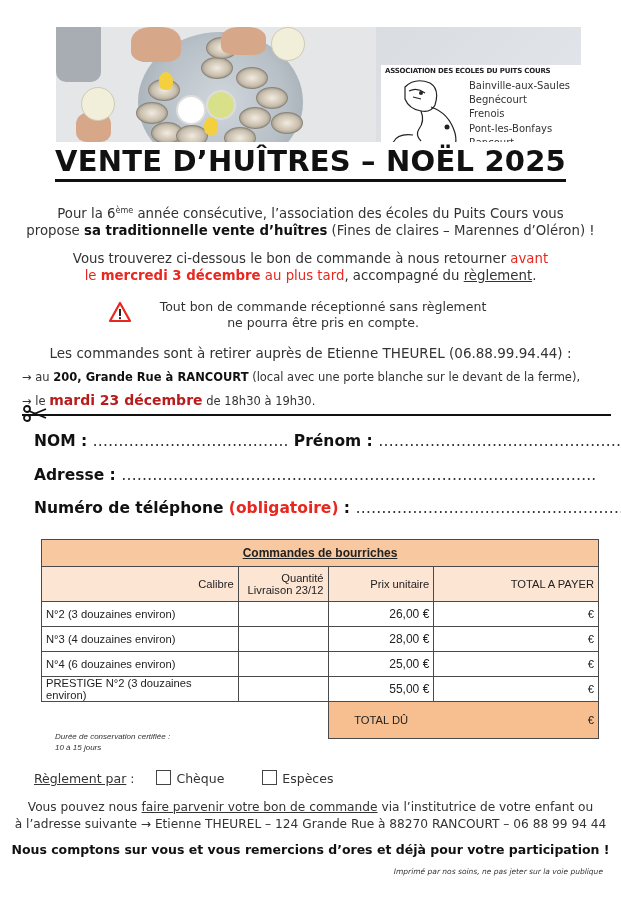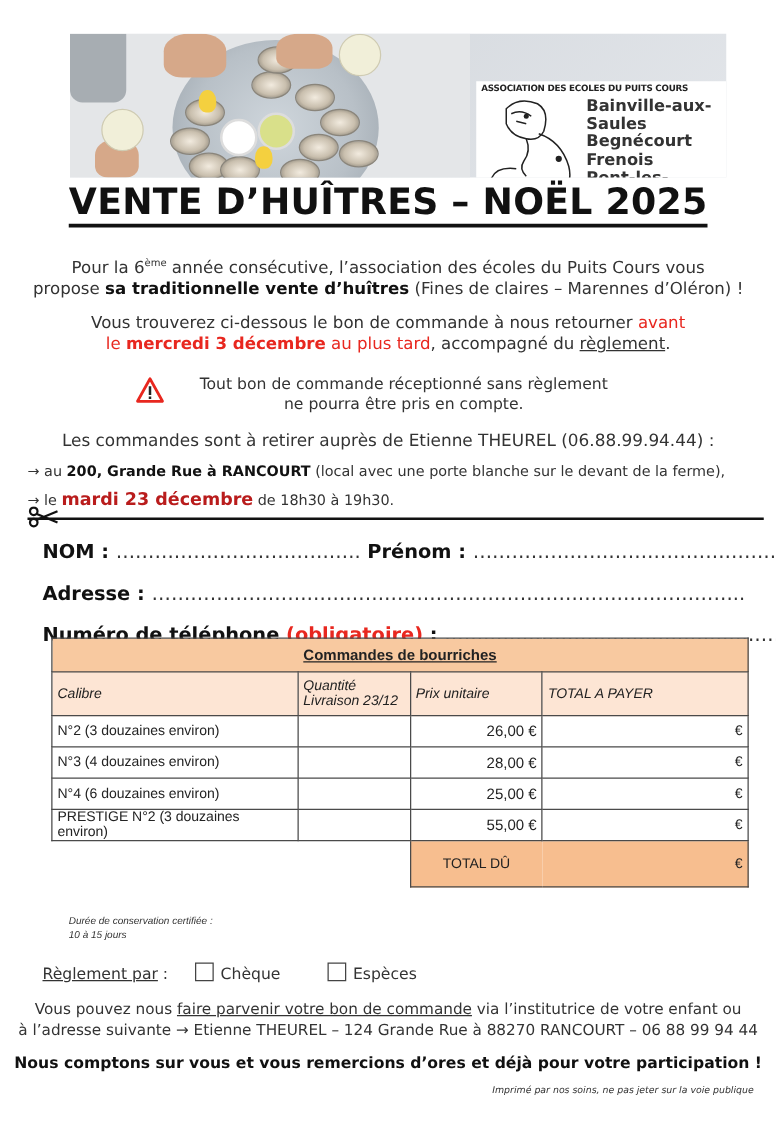--- a/index.html
+++ b/index.html
@@ -18,21 +18,21 @@
             border: 1px solid #8a857b; }
   .bowl { position: absolute; width: 26px; height: 26px; border-radius: 50%; background: #fff;
           border: 2px solid #ddd; }
   .lemon { position: absolute; width: 14px; height: 18px; border-radius: 50% 50% 40% 40%; background: #f4d03f; }
   .hand { position: absolute; background: #d6a889; border-radius: 40% 40% 30% 30%; }
   .bucket { position: absolute; left: 0; top: 0; width: 45px; height: 55px; background: #a7adb2; border-radius: 0 0 10px 10px; }
   .glass { position: absolute; width: 32px; height: 32px; border-radius: 50%; background: #f1efd9; border: 1px solid #cfcbb2; }
   .assoc-box { position: absolute; left: 325px; top: 14px; width: 200px; height: 101px; background: #fff; margin-top: 24px; }
   .assoc-title { position: absolute; left: 4px; top: 2px; font-size: 7px; font-weight: bold; color: #222; letter-spacing: -0.2px; white-space: nowrap; }
   .child { position: absolute; left: 4px; top: 12px; width: 80px; height: 88px; }
-  .villages { position: absolute; left: 88px; top: 14px; font-size: 13px; font-weight: bold; color: #333; line-height: 14.2px; }
+  .villages { position: absolute; left: 88px; top: 14px; font-size: 10px; font-weight: normal; color: #333; line-height: 14.2px; }
 
   
   .title { left: 0; width: 621px; top: 144px; text-align: center; font-size: 29px; font-weight: bold;
            color: #111; letter-spacing: 0.2px; }
   .title span { border-bottom: 3px solid #111; padding-bottom: 1px; }
 
   .para { left: 0; width: 621px; text-align: center; font-size: 13.3px; color: #333; line-height: 17px; }
   .red { color: #e8271f; }
   .redb { color: #e8271f; font-weight: bold; }
   .b { font-weight: bold; color: #111; }
@@ -47,26 +47,26 @@
   .arrow-line { left: 22px; font-size: 11.5px; color: #333; white-space: nowrap; }
   .arrow-line .big { font-size: 14px; font-weight: bold; color: #b91c1c; }
 
   .cutline { left: 22px; top: 414px; width: 589px; height: 2px; background: #111; }
   .scissors { left: 22px; top: 405px; width: 28px; height: 18px; }
 
   .field { left: 34px; font-size: 15.5px; font-weight: bold; color: #111; white-space: nowrap; }
   .field .dots { font-weight: normal; color: #333; letter-spacing: 0px; }
 
   
-  table.orders { position: absolute; left: 41px; top: 510px; width: 558px; border-collapse: collapse;
+  table.orders { position: absolute; left: 41px; top: 539px; width: 558px; border-collapse: collapse;
                  font-family: "Liberation Sans", sans-serif; font-size: 11.2px; color: #222; }
   table.orders td { border: 1px solid #4a4a4a; padding: 0 4px; }
   .th-main { background: #f8c9a0; height: 26px; text-align: center; font-weight: bold; font-size: 12px; }
   .th-main span { text-decoration: underline; }
-  .th-cols td { background: #fde5d4; height: 34px; text-align: left; font-style: italic; }
+  .th-cols td { background: #fde5d4; height: 34px; text-align: right; }
   .data-row td { height: 24px; }
   .price { text-align: right; font-size: 12px; }
   .euro { text-align: right; }
   .total-row td.empty { border: none; }
   .total-cell { background: #f7be8f; height: 36px; }
   .total-label { background: #f7be8f; text-align: center; font-weight: normal; }
   .note { position: absolute; left: 55px; top: 731px; font-family: "Liberation Sans", sans-serif; font-size: 8px; font-style: italic; color: #333; line-height: 11px; }
 
   .pay-row { left: 34px; top: 770px; font-size: 12.5px; color: #333; white-space: nowrap; }
   .checkbox { display: inline-block; width: 13px; height: 13px; border: 1px solid #444; vertical-align: -2px; margin-right: 5px; }

